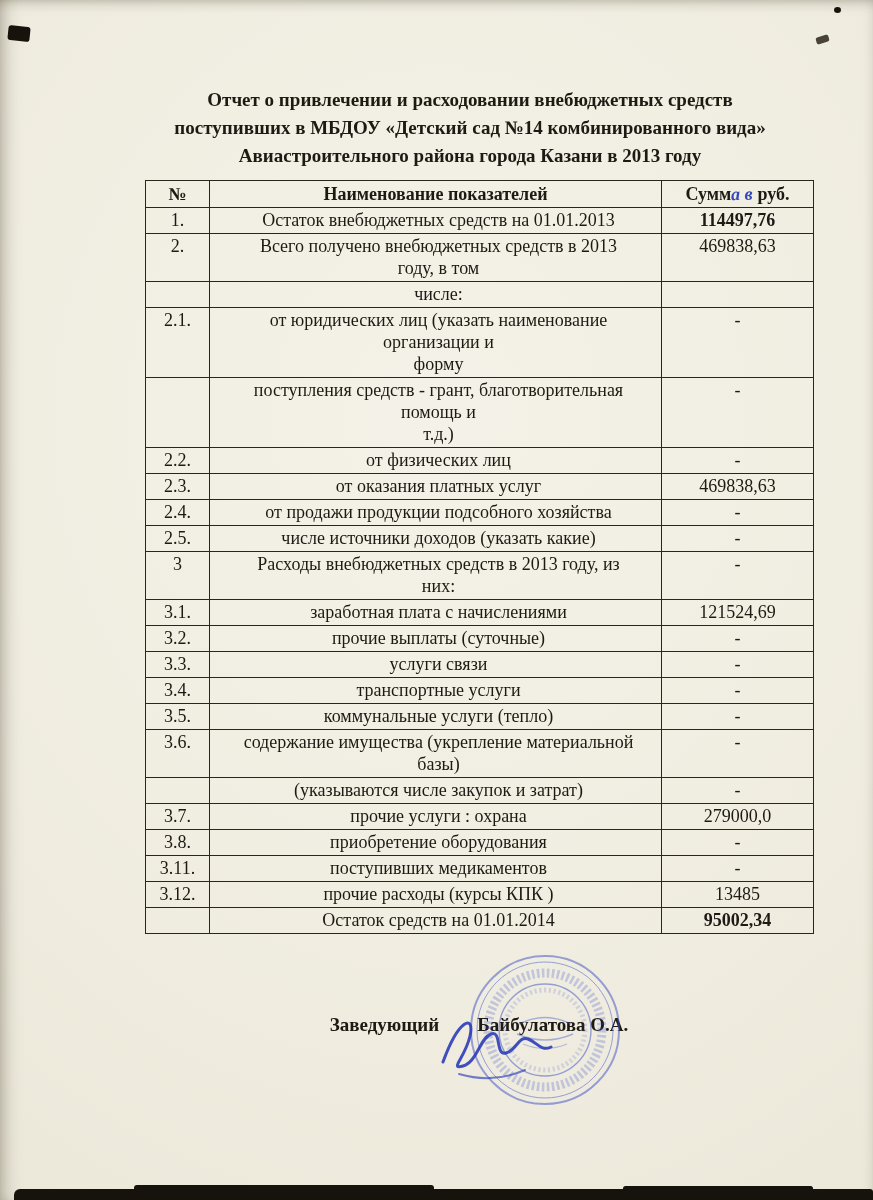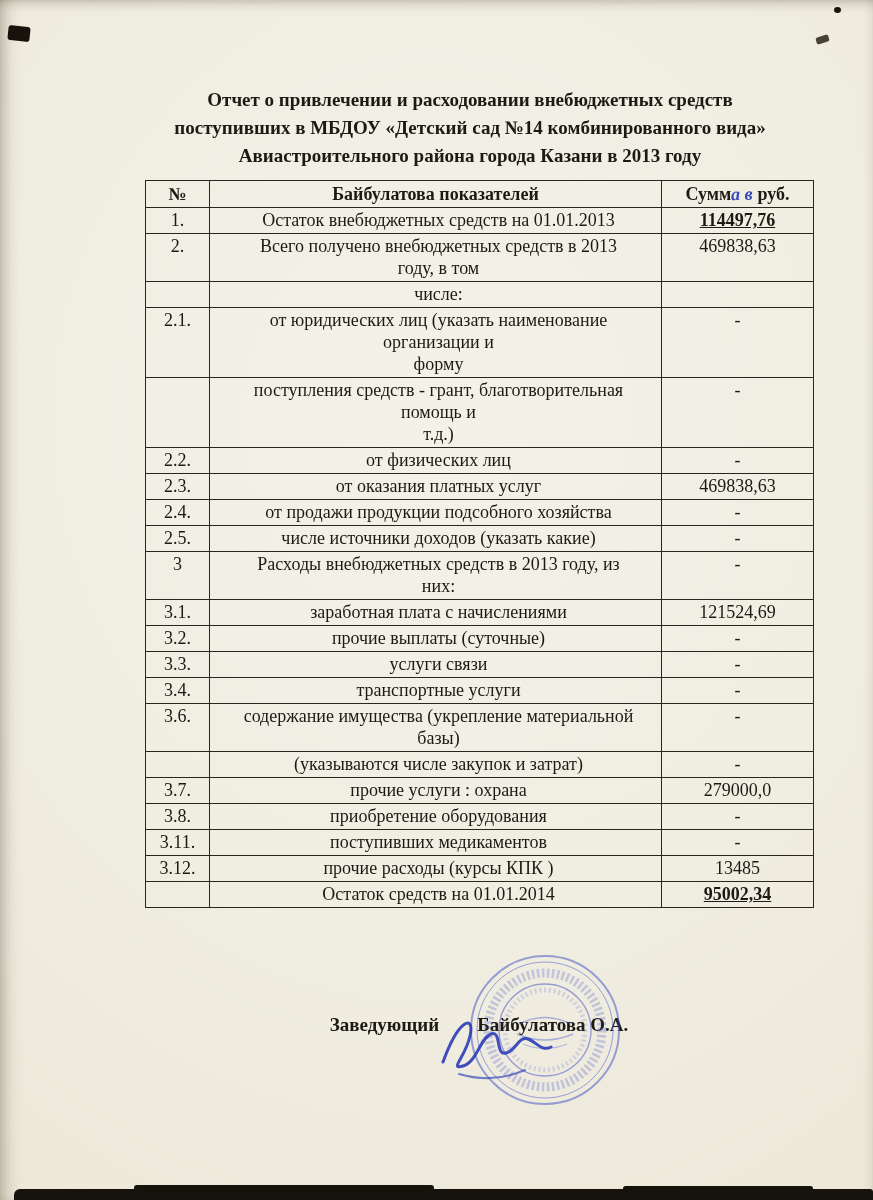--- a/index.html
+++ b/index.html
@@ -27,21 +27,21 @@
   }
   .report th,.report td{
     border:1.6px solid #2a261e;
     vertical-align:top;
     padding:1px 6px 2px;
   }
   .report th{font-weight:bold;text-align:center;padding:2px 4px;}
   .c-num{text-align:center;}
   .c-name{text-align:center;padding-left:12px !important;white-space:pre-line;}
   .c-val{text-align:center;white-space:pre-line;}
-  .bold{font-weight:bold;text-decoration:underline;}
+  .bold{font-weight:bold;}
   .hand{color:#3748bb;font-style:italic;display:inline-block;transform:rotate(-2deg);}
   .footer{
     position:absolute;left:145px;top:1014px;width:668px;
     display:flex;justify-content:center;gap:38px;
     font-weight:bold;font-size:19px;
   }
   .signature{position:absolute;left:425px;top:1000px;z-index:4;}
   .stamp{position:absolute;left:465px;top:950px;z-index:3;}
   
   .blot-tl{position:absolute;left:8px;top:26px;width:22px;height:15px;background:#17130c;border-radius:3px;transform:rotate(6deg);}
@@ -64,21 +64,21 @@
 
   <table class="report">
     <colgroup>
       <col style="width:64px">
       <col style="width:452px">
       <col style="width:152px">
     </colgroup>
     <thead>
       <tr>
         <th>№</th>
-        <th>Байбулатова показателей</th>
+        <th>Наименование показателей</th>
         <th><span>Сумм</span><span class="hand">а в</span><span> руб.</span></th>
       </tr>
     </thead>
     <tbody>
         <tr>
           <td class="c-num">1.</td>
           <td class="c-name">Остаток внебюджетных средств на 01.01.2013</td>
           <td class="c-val bold">114497,76</td>
         </tr>
         <tr>
@@ -143,20 +143,25 @@
           <td class="c-val">-</td>
         </tr>
         <tr>
           <td class="c-num">3.3.</td>
           <td class="c-name">услуги связи</td>
           <td class="c-val">-</td>
         </tr>
         <tr>
           <td class="c-num">3.4.</td>
           <td class="c-name">транспортные услуги</td>
+          <td class="c-val">-</td>
+        </tr>
+        <tr>
+          <td class="c-num">3.5.</td>
+          <td class="c-name">коммунальные услуги (тепло)</td>
           <td class="c-val">-</td>
         </tr>
         <tr>
           <td class="c-num">3.6.</td>
           <td class="c-name">содержание имущества (укрепление материальной
 базы)</td>
           <td class="c-val">-</td>
         </tr>
         <tr>
           <td class="c-num"></td>

